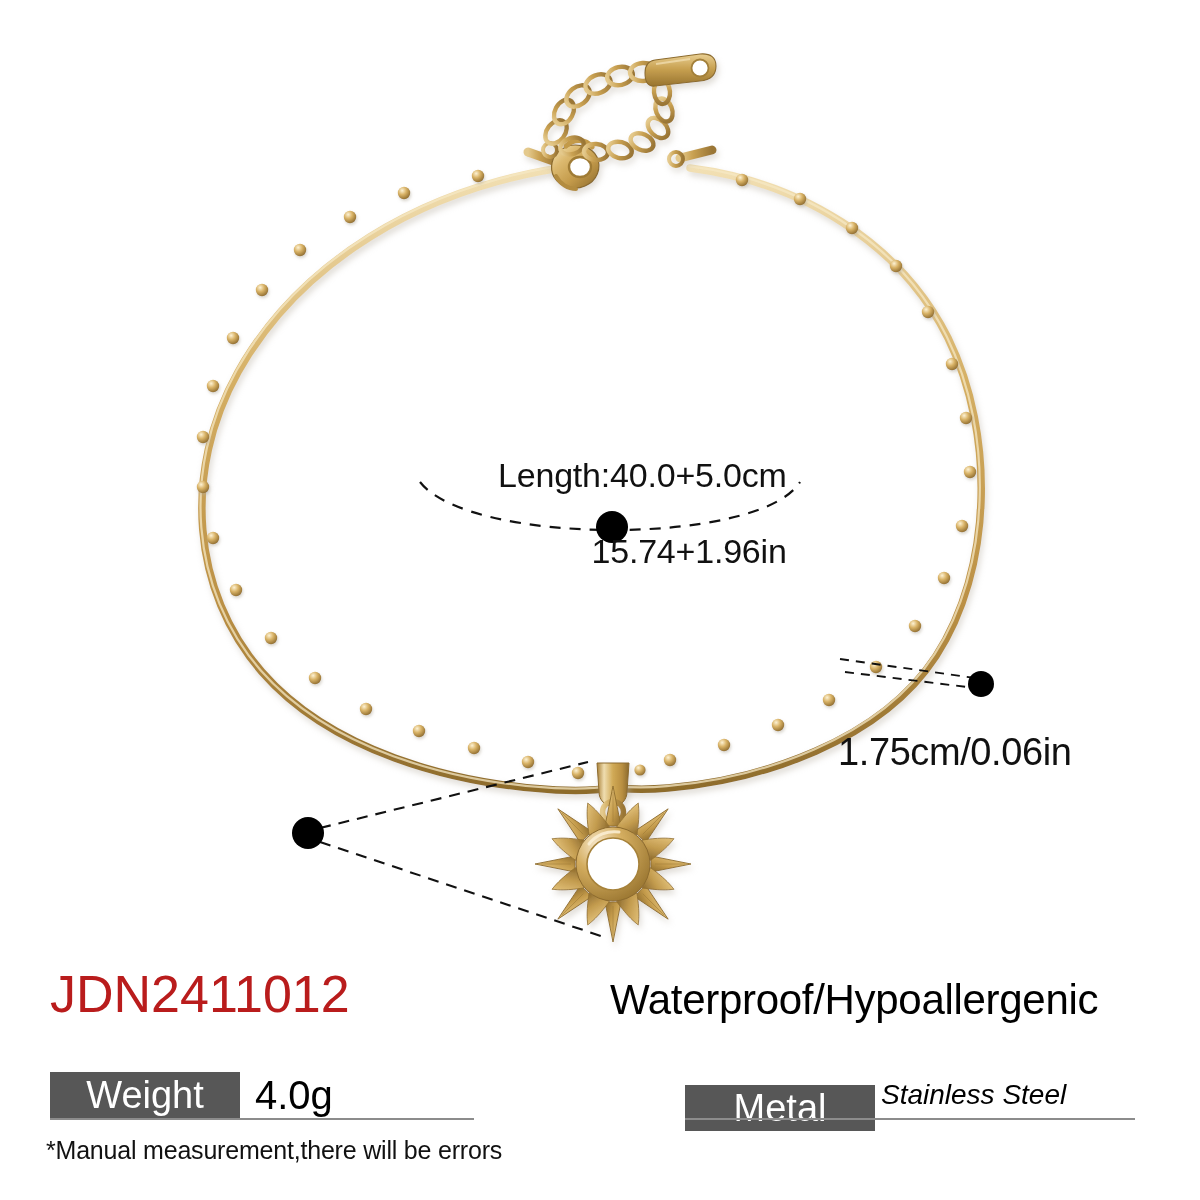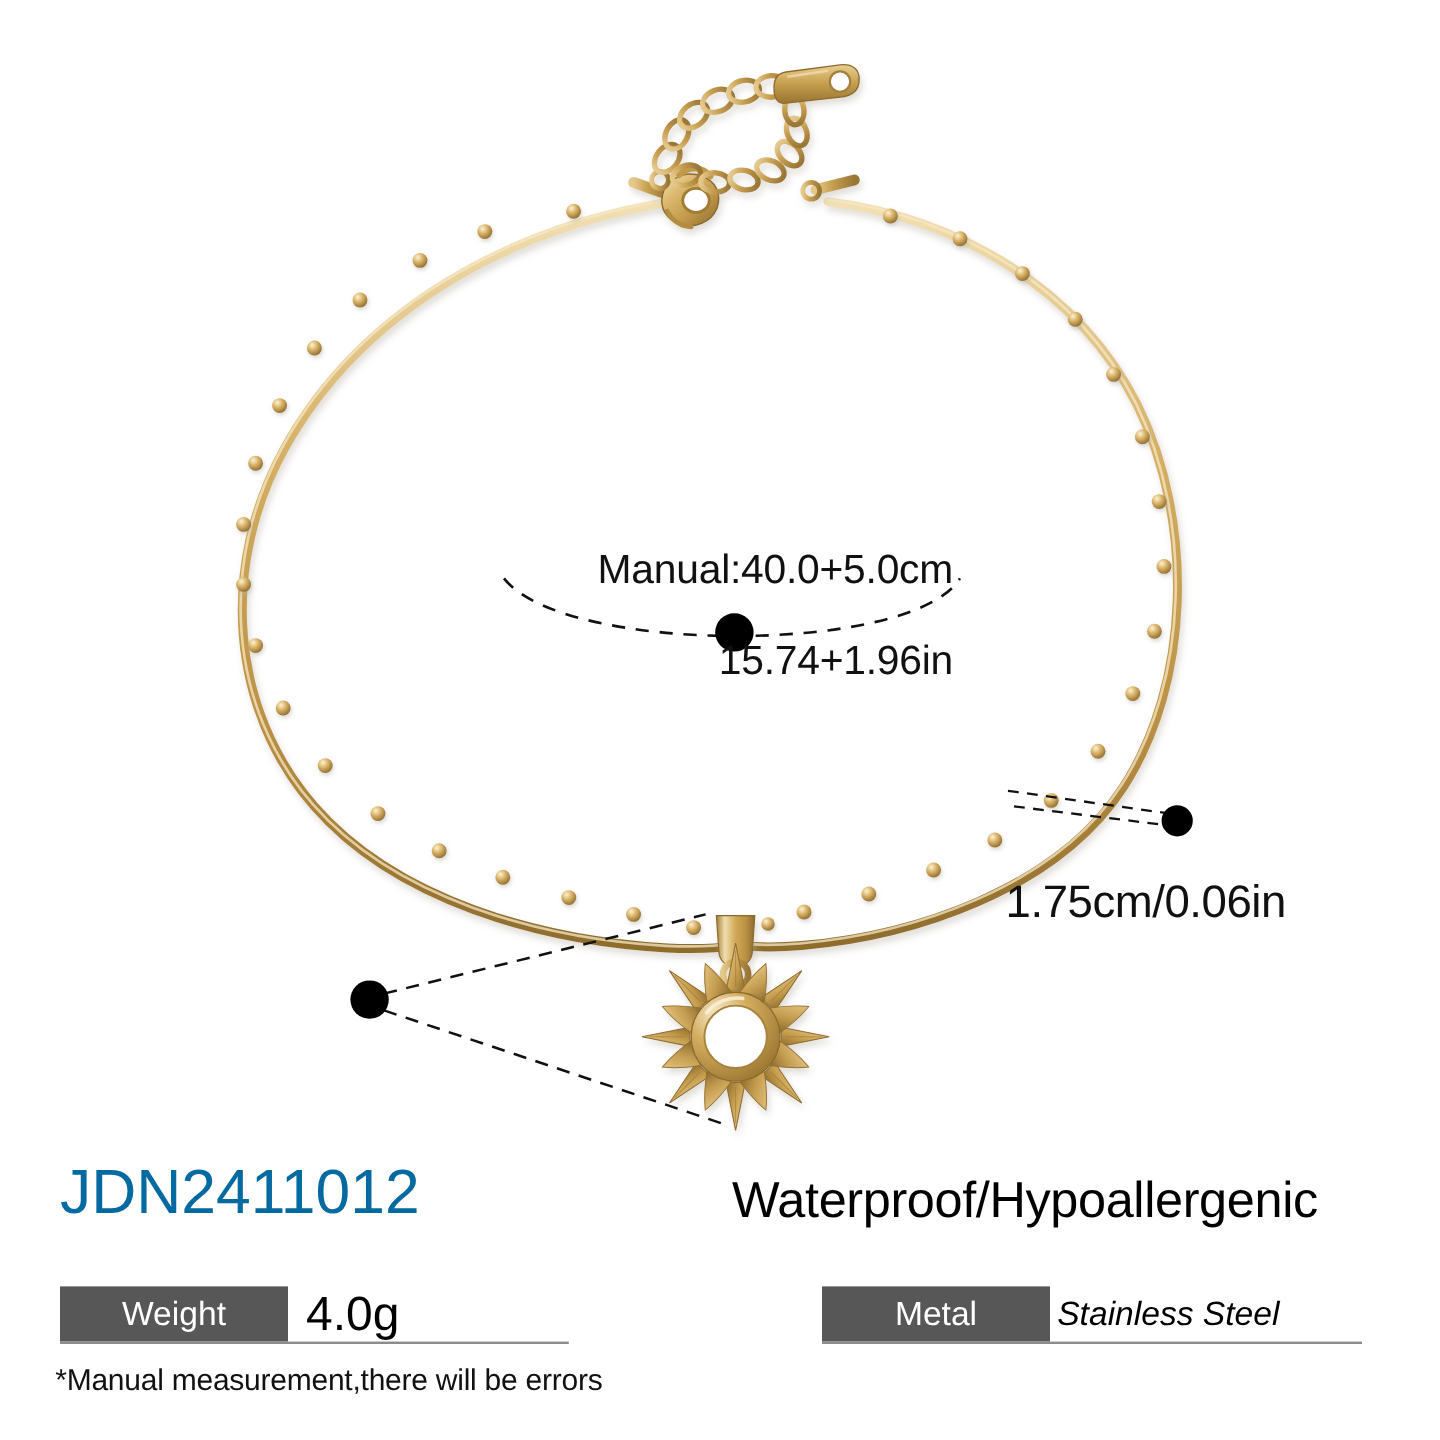--- a/index.html
+++ b/index.html
@@ -68,21 +68,21 @@
     letter-spacing: -0.4px;
   }
 
   
   #sku {
     position: absolute;
     left: 50px;
     top: 964px;
     font-size: 52px;
     letter-spacing: 0px;
-    color: #0369a1;
+    color: #b91c1c;
   }
 
   #feature {
     position: absolute;
     left: 610px;
     top: 976px;
     font-size: 42px;
     letter-spacing: -0.3px;
     color: #000;
   }
@@ -91,21 +91,21 @@
     position: absolute;
     height: 46px;
   }
   .spec-row .chip {
     position: absolute;
     left: 0;
     top: 0;
     height: 46px;
     background: #575757;
     color: #ffffff;
-    font-size: 28px;
+    font-size: 38px;
     display: flex;
     align-items: center;
     justify-content: center;
     box-sizing: border-box;
   }
   .spec-row .value {
     position: absolute;
     top: 0;
     height: 46px;
     display: flex;
@@ -131,21 +131,21 @@
     left: 205px;
     font-size: 40px;
   }
   #spec-weight .rule { width: 424px; }
 
   #spec-metal {
     left: 685px;
     top: 1072px;
     width: 450px;
   }
-  #spec-metal .chip { width: 190px; }
+  #spec-metal .chip { width: 190px; margin-top: 13px; }
   #spec-metal .value {
     left: 196px;
     font-size: 28px;
     font-style: italic;
   }
   #spec-metal .rule { width: 450px; }
 
   #disclaimer {
     position: absolute;
     left: 46px;
@@ -382,21 +382,21 @@
     </g>
 
     <g fill="#000000">
       <circle cx="612" cy="527" r="16"></circle>
       <circle cx="981" cy="684" r="13"></circle>
       <circle cx="308" cy="833" r="16"></circle>
     </g>
   </svg>
 
   <div class="anno" id="length-label">
-    <span>Manual:40.0+5.0cm</span>
+    <span>Length:40.0+5.0cm</span>
     <span class="line2">15.74+1.96in</span>
   </div>
 
   <div class="anno" id="dim-right-label">1.75cm/0.06in</div>
 
 
   <div id="sku">JDN2411012</div>
 
   <div id="feature">Waterproof/Hypoallergenic</div>
 

